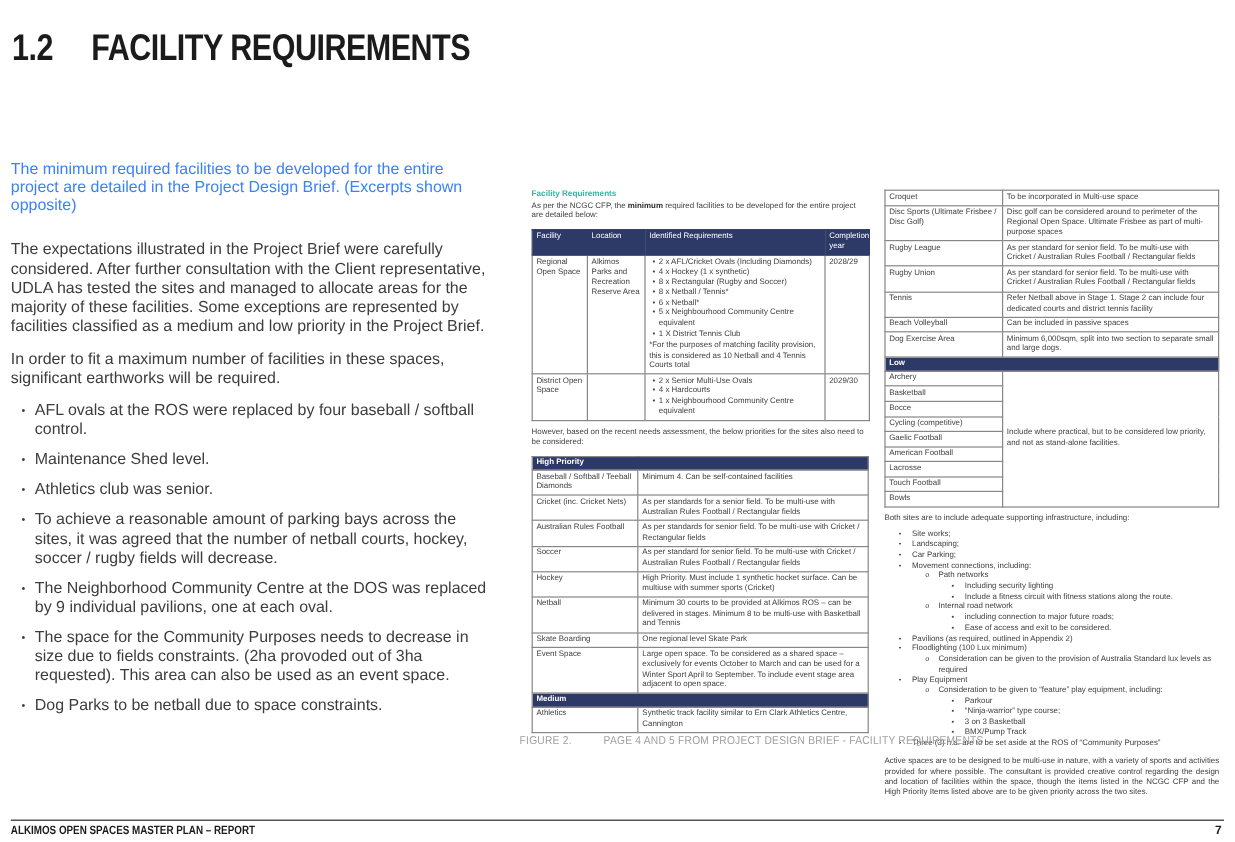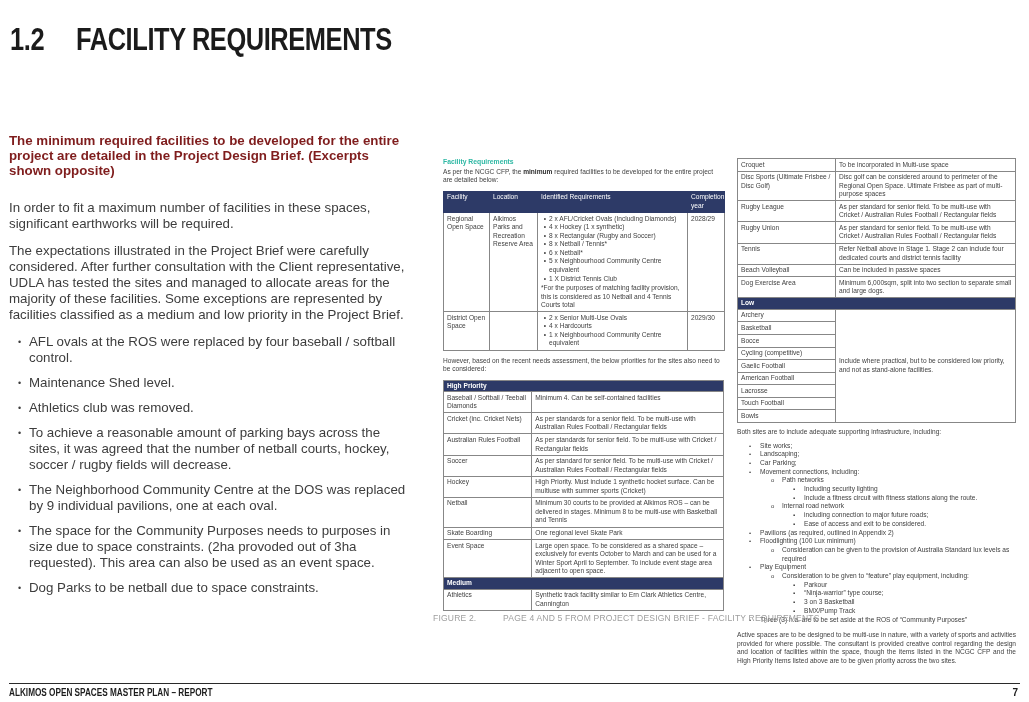--- a/index.html
+++ b/index.html
@@ -12,21 +12,21 @@
   .cx9 { display:inline-block; transform:scaleX(.9); transform-origin:0 0; white-space:nowrap; }
 
   
   .doc-title { position:absolute; top:22px; left:0; height:40px; width:100%; }
   .doc-title span { font-size:31px; font-weight:bold; color:#1b1b1b; letter-spacing:-.5px; }
   .title-num { position:absolute; left:10px; top:0; }
   .title-text { position:absolute; left:76px; top:0; }
 
   
   .left-col { position:absolute; left:9px; top:133px; width:400px; font-size:13.3px; }
-  .intro-bold { font-weight:bold; color:#7f1d1d; line-height:1.14; margin-bottom:22px; }
+  .intro-bold { font-weight:normal; color:#3b82f6; line-height:1.14; margin-bottom:22px; }
   .para { line-height:1.2; margin-bottom:11px; color:#3d3d3d; }
   .bullets { margin-top:2px; }
   .bullet-row { display:flex; margin-bottom:9px; line-height:1.2; }
   .bullet-dot { flex:none; width:20px; padding-left:9px; font-size:9px; line-height:16px; color:#3d3d3d; }
   .bullet-text { flex:1; }
 
   
   .excerpt { position:absolute; font-size:6.6px; line-height:1.3; color:#414141; }
   .ex-left  { left:443px; top:158px; width:281px; }
   .ex-right { left:737px; top:158px; width:279px; }
@@ -73,46 +73,46 @@
 </head>
 <body>
 
 <div class="doc-title">
   <span class="title-num cx">1.2</span>
   <span class="title-text cx">FACILITY REQUIREMENTS</span>
 </div>
 
 <div class="left-col">
   <p class="intro-bold">The minimum required facilities to be developed for the entire project are detailed in the Project Design Brief. (Excerpts shown opposite)</p>
+  <p class="para">The expectations illustrated in the Project Brief were carefully considered. After further consultation with the Client representative, UDLA has tested the sites and managed to allocate areas for the majority of these facilities. Some exceptions are represented by facilities classified as a medium and low priority in the Project Brief.</p>
   <p class="para">In order to fit a maximum number of facilities in these spaces, significant earthworks will be required.</p>
-  <p class="para">The expectations illustrated in the Project Brief were carefully considered. After further consultation with the Client representative, UDLA has tested the sites and managed to allocate areas for the majority of these facilities. Some exceptions are represented by facilities classified as a medium and low priority in the Project Brief.</p>
   <div class="bullets">
       <div class="bullet-row">
       <span class="bullet-dot">•</span>
       <span class="bullet-text">AFL ovals at the ROS were replaced by four baseball / softball control.</span>
     </div>
       <div class="bullet-row">
       <span class="bullet-dot">•</span>
       <span class="bullet-text">Maintenance Shed level.</span>
     </div>
       <div class="bullet-row">
       <span class="bullet-dot">•</span>
-      <span class="bullet-text">Athletics club was removed.</span>
+      <span class="bullet-text">Athletics club was senior.</span>
     </div>
       <div class="bullet-row">
       <span class="bullet-dot">•</span>
       <span class="bullet-text">To achieve a reasonable amount of parking bays across the sites, it was agreed that the number of netball courts, hockey, soccer / rugby fields will decrease.</span>
     </div>
       <div class="bullet-row">
       <span class="bullet-dot">•</span>
       <span class="bullet-text">The Neighborhood Community Centre at the DOS was replaced by 9 individual pavilions, one at each oval.</span>
     </div>
       <div class="bullet-row">
       <span class="bullet-dot">•</span>
-      <span class="bullet-text">The space for the Community Purposes needs to purposes in size due to space constraints. (2ha provoded out of 3ha requested). This area can also be used as an event space.</span>
+      <span class="bullet-text">The space for the Community Purposes needs to decrease in size due to fields constraints. (2ha provoded out of 3ha requested). This area can also be used as an event space.</span>
     </div>
       <div class="bullet-row">
       <span class="bullet-dot">•</span>
       <span class="bullet-text">Dog Parks to be netball due to space constraints.</span>
     </div>
     </div>
 </div>
 
 <div class="excerpt ex-left">
   <div class="teal-head" style="color:#2eb8a4">Facility Requirements</div>

